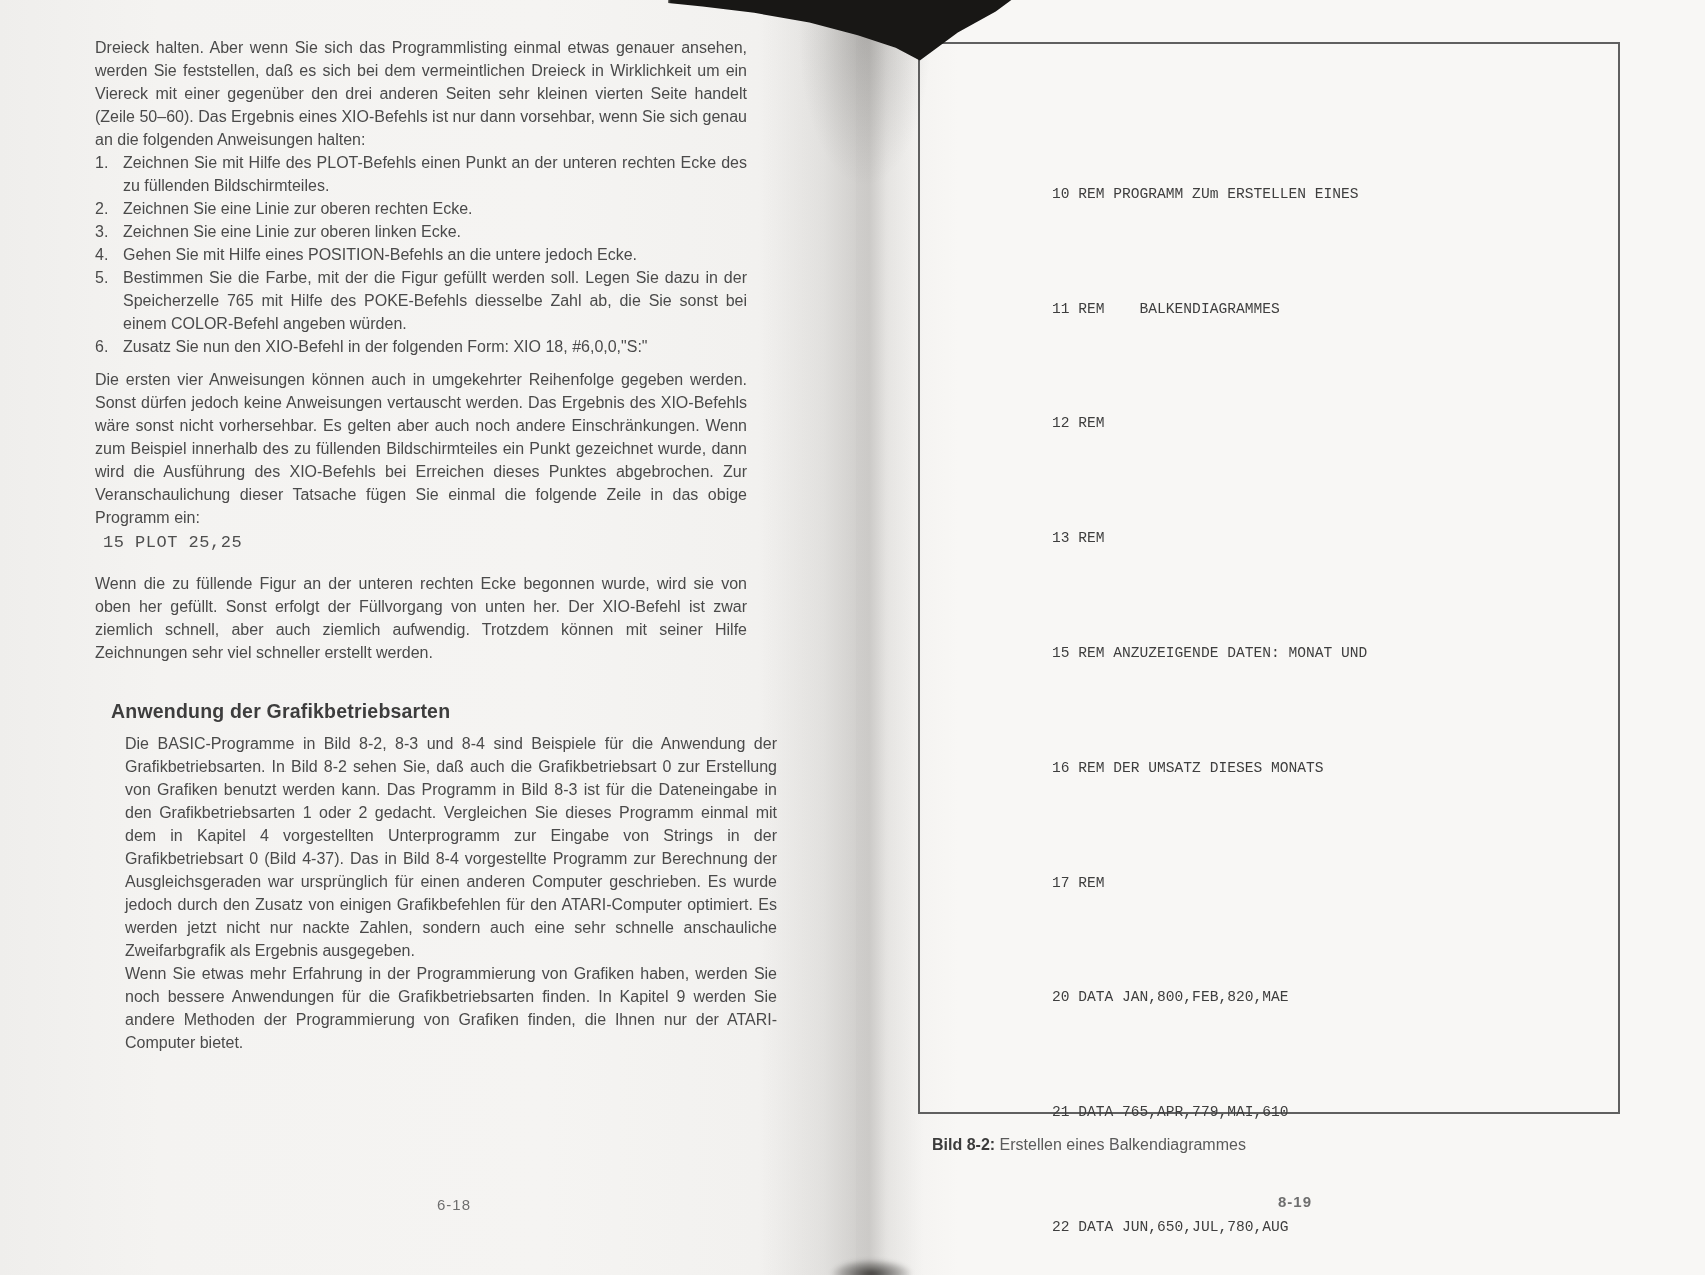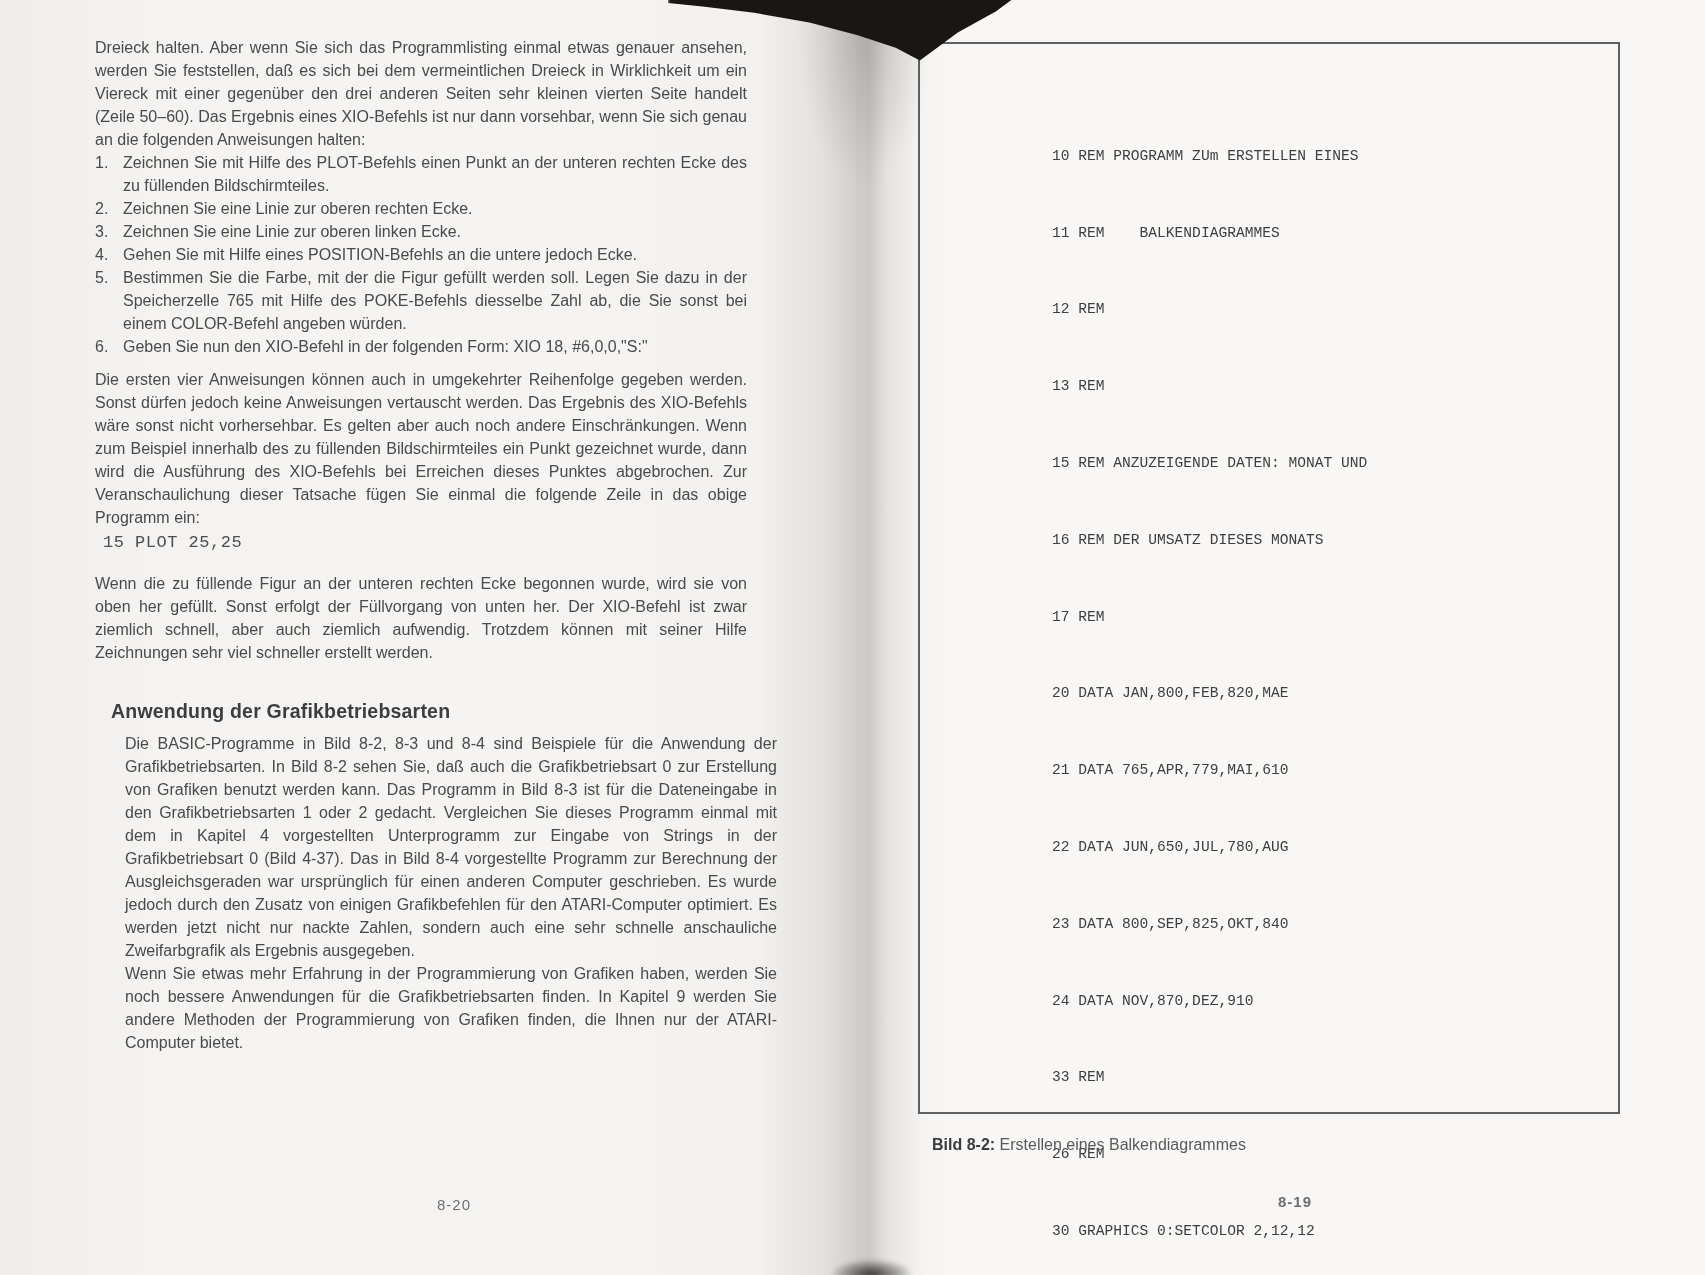--- a/index.html
+++ b/index.html
@@ -46,21 +46,21 @@
     font-size:15px;color:#6e6e6e;letter-spacing:1px;}
   .pagenum-left{left:394px;top:1196px;}
   .pagenum-right{left:1235px;top:1193px;font-weight:bold;}
 
   
   .codebox{position:absolute;left:918px;top:42px;width:702px;height:1072px;
     border:2px solid #606060;box-sizing:border-box;z-index:10;}
   .code{position:absolute;left:132px;top:26px;
     font-family:"Liberation Mono", monospace;font-size:14.6px;line-height:19.2px;
     color:#3e3e3e;white-space:pre;}
-  .cl{height:19.2px;}
+  .cl{height:19.2px;margin-top:38px;}
   .caption{position:absolute;left:932px;top:1136px;font-size:16px;color:#5a5a5a;z-index:10;}
   .caption b{color:#3c3c3c;}
 </style>
 </head>
 <body>
 
 <div class="scan">
 
   <div class="page page-left">
     <p class="lp-block p1">Dreieck halten. Aber wenn Sie sich das Programmlisting einmal etwas genauer ansehen, werden Sie feststellen, daß es sich bei dem vermeintlichen Dreieck in Wirklichkeit um ein Viereck mit einer gegenüber den drei anderen Seiten sehr kleinen vierten Seite handelt (Zeile 50–60). Das Ergebnis eines XIO-Befehls ist nur dann vorsehbar, wenn Sie sich genau an die folgenden Anweisungen halten:</p>
@@ -87,35 +87,35 @@
           <span class="litext">Gehen Sie mit Hilfe eines POSITION-Befehls an die untere jedoch Ecke.</span>
         </div>
 
         <div class="li">
           <span class="num">5.</span>
           <span class="litext">Bestimmen Sie die Farbe, mit der die Figur gefüllt werden soll. Legen Sie dazu in der Speicherzelle 765 mit Hilfe des POKE-Befehls diesselbe Zahl ab, die Sie sonst bei einem COLOR-Befehl angeben würden.</span>
         </div>
 
         <div class="li">
           <span class="num">6.</span>
-          <span class="litext">Geben Sie nun den XIO-Befehl in der folgenden Form: XIO 18, #6,0,0,"S:"</span>
+          <span class="litext">Zusatz Sie nun den XIO-Befehl in der folgenden Form: XIO 18, #6,0,0,"S:"</span>
         </div>
       </div>
 
     <p class="lp-block p2">Die ersten vier Anweisungen können auch in umgekehrter Reihenfolge gegeben werden. Sonst dürfen jedoch keine Anweisungen vertauscht werden. Das Ergebnis des XIO-Befehls wäre sonst nicht vorhersehbar. Es gelten aber auch noch andere Einschränkungen. Wenn zum Beispiel innerhalb des zu füllenden Bildschirmteiles ein Punkt gezeichnet wurde, dann wird die Ausführung des XIO-Befehls bei Erreichen dieses Punktes abgebrochen. Zur Veranschaulichung dieser Tatsache fügen Sie einmal die folgende Zeile in das obige Programm ein:</p>
 
     <div class="codeline">15 PLOT 25,25</div>
 
     <p class="lp-block p3">Wenn die zu füllende Figur an der unteren rechten Ecke begonnen wurde, wird sie von oben her gefüllt. Sonst erfolgt der Füllvorgang von unten her. Der XIO-Befehl ist zwar ziemlich schnell, aber auch ziemlich aufwendig. Trotzdem können mit seiner Hilfe Zeichnungen sehr viel schneller erstellt werden.</p>
 
     <h2 class="heading">Anwendung der Grafikbetriebsarten</h2>
 
     <p class="lp-block p4"><span>Die BASIC-Programme in Bild 8-2, 8-3 und 8-4 sind Beispiele für die Anwendung der Grafikbetriebsarten. In Bild 8-2 sehen Sie, daß auch die Grafikbetriebsart 0 zur Erstellung von Grafiken benutzt werden kann. Das Programm in Bild 8-3 ist für die Dateneingabe in den Grafikbetriebsarten 1 oder 2 gedacht. Vergleichen Sie dieses Programm einmal mit dem in Kapitel 4 vorgestellten Unterprogramm zur Eingabe von Strings in der Grafikbetriebsart 0 (Bild 4-37). Das in Bild 8-4 vorgestellte Programm zur Berechnung der Ausgleichsgeraden war ursprünglich für einen anderen Computer geschrieben. Es wurde jedoch durch den Zusatz von einigen Grafikbefehlen für den ATARI-Computer optimiert. Es werden jetzt nicht nur nackte Zahlen, sondern auch eine sehr schnelle anschauliche Zweifarbgrafik als Ergebnis ausgegeben.</span><br><span>Wenn Sie etwas mehr Erfahrung in der Programmierung von Grafiken haben, werden Sie noch bessere Anwendungen für die Grafikbetriebsarten finden. In Kapitel 9 werden Sie andere Methoden der Programmierung von Grafiken finden, die Ihnen nur der ATARI-Computer bietet.</span></p>
 
-    <div class="pagenum pagenum-left">8-20</div>
+    <div class="pagenum pagenum-left">6-18</div>
   </div>
 
   <div class="page page-right"></div>
 
   <div class="codebox">
     <div class="code">
       
     
         <div class="cl">10 REM PROGRAMM ZUm ERSTELLEN EINES</div>
       

